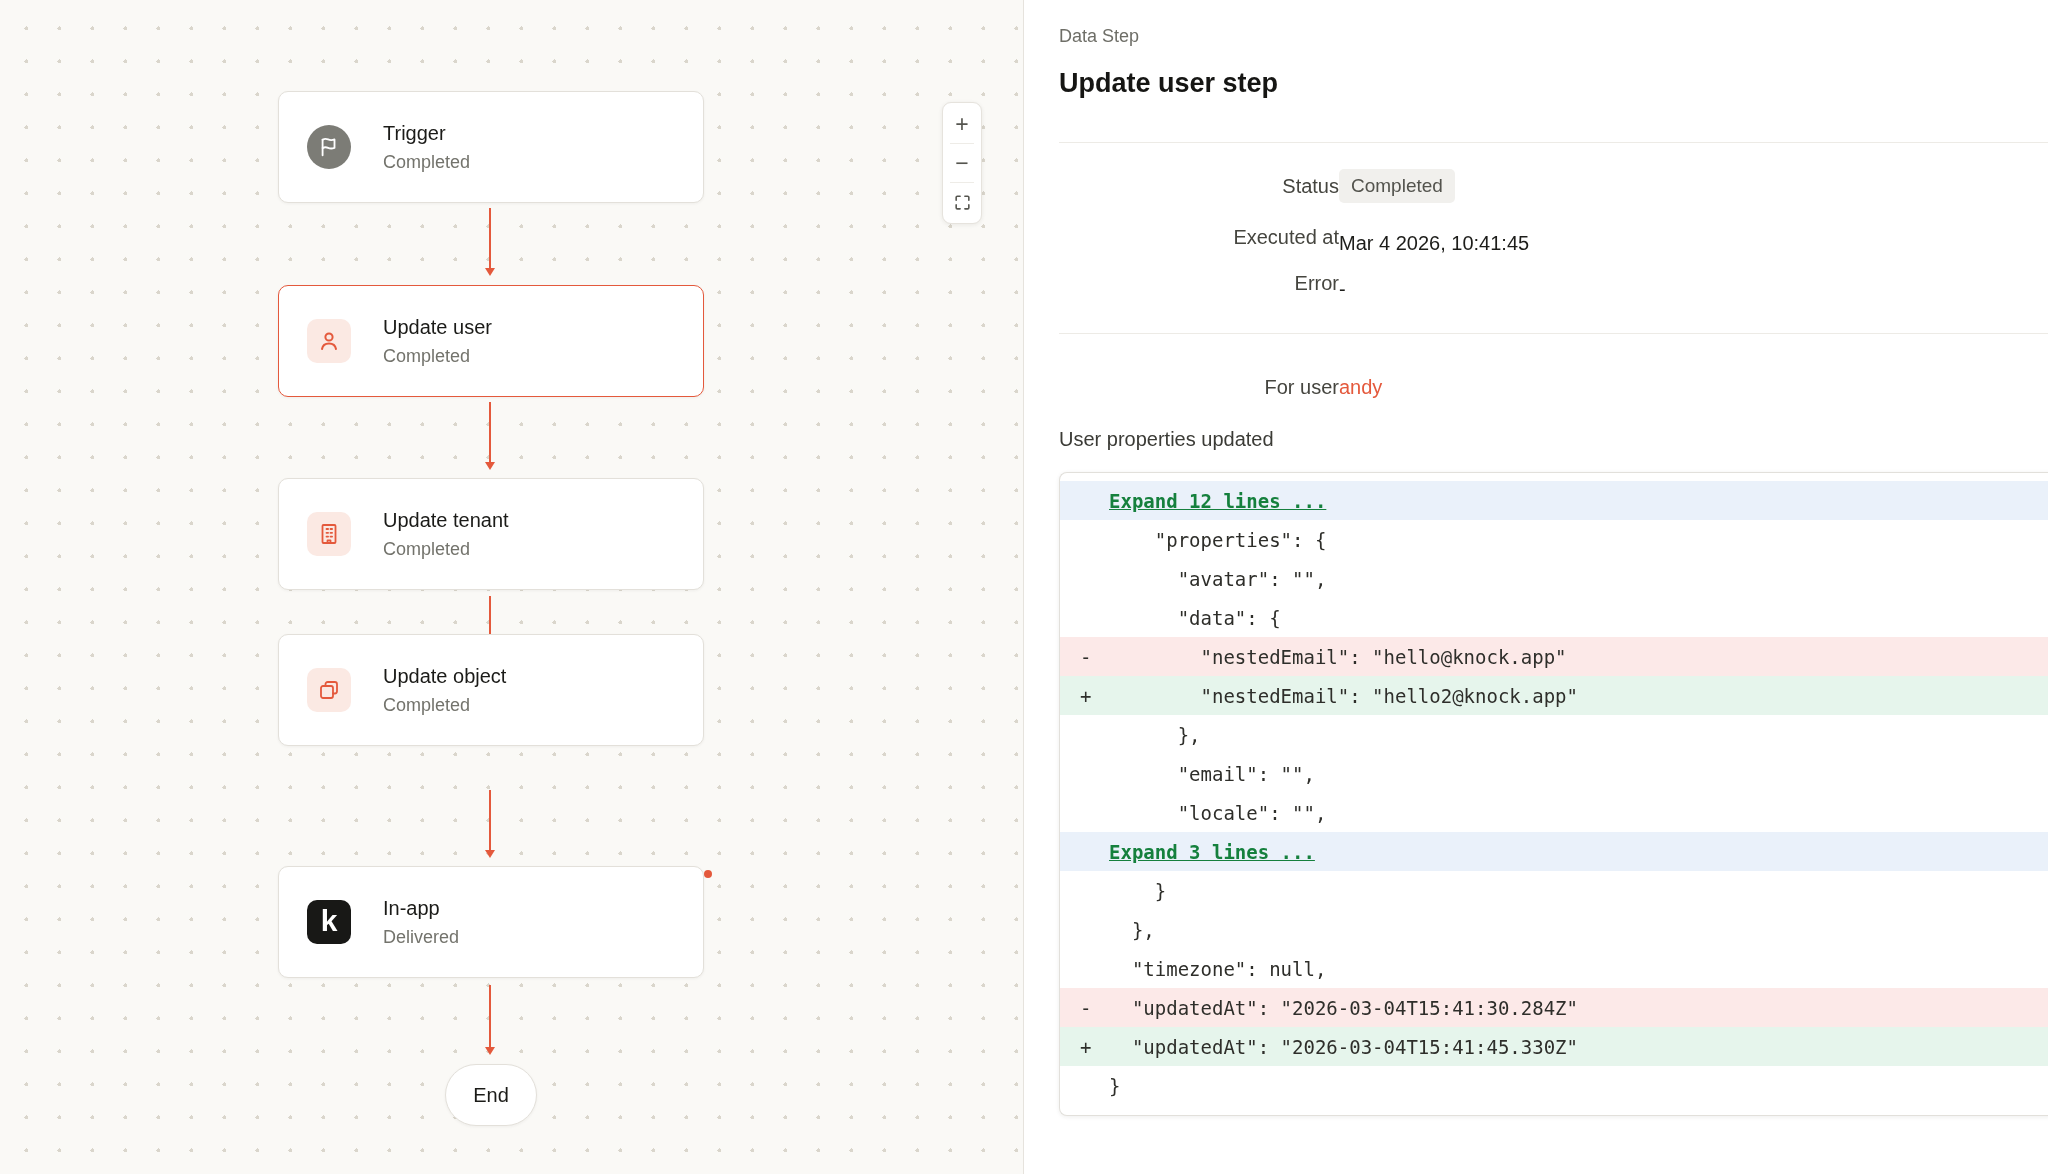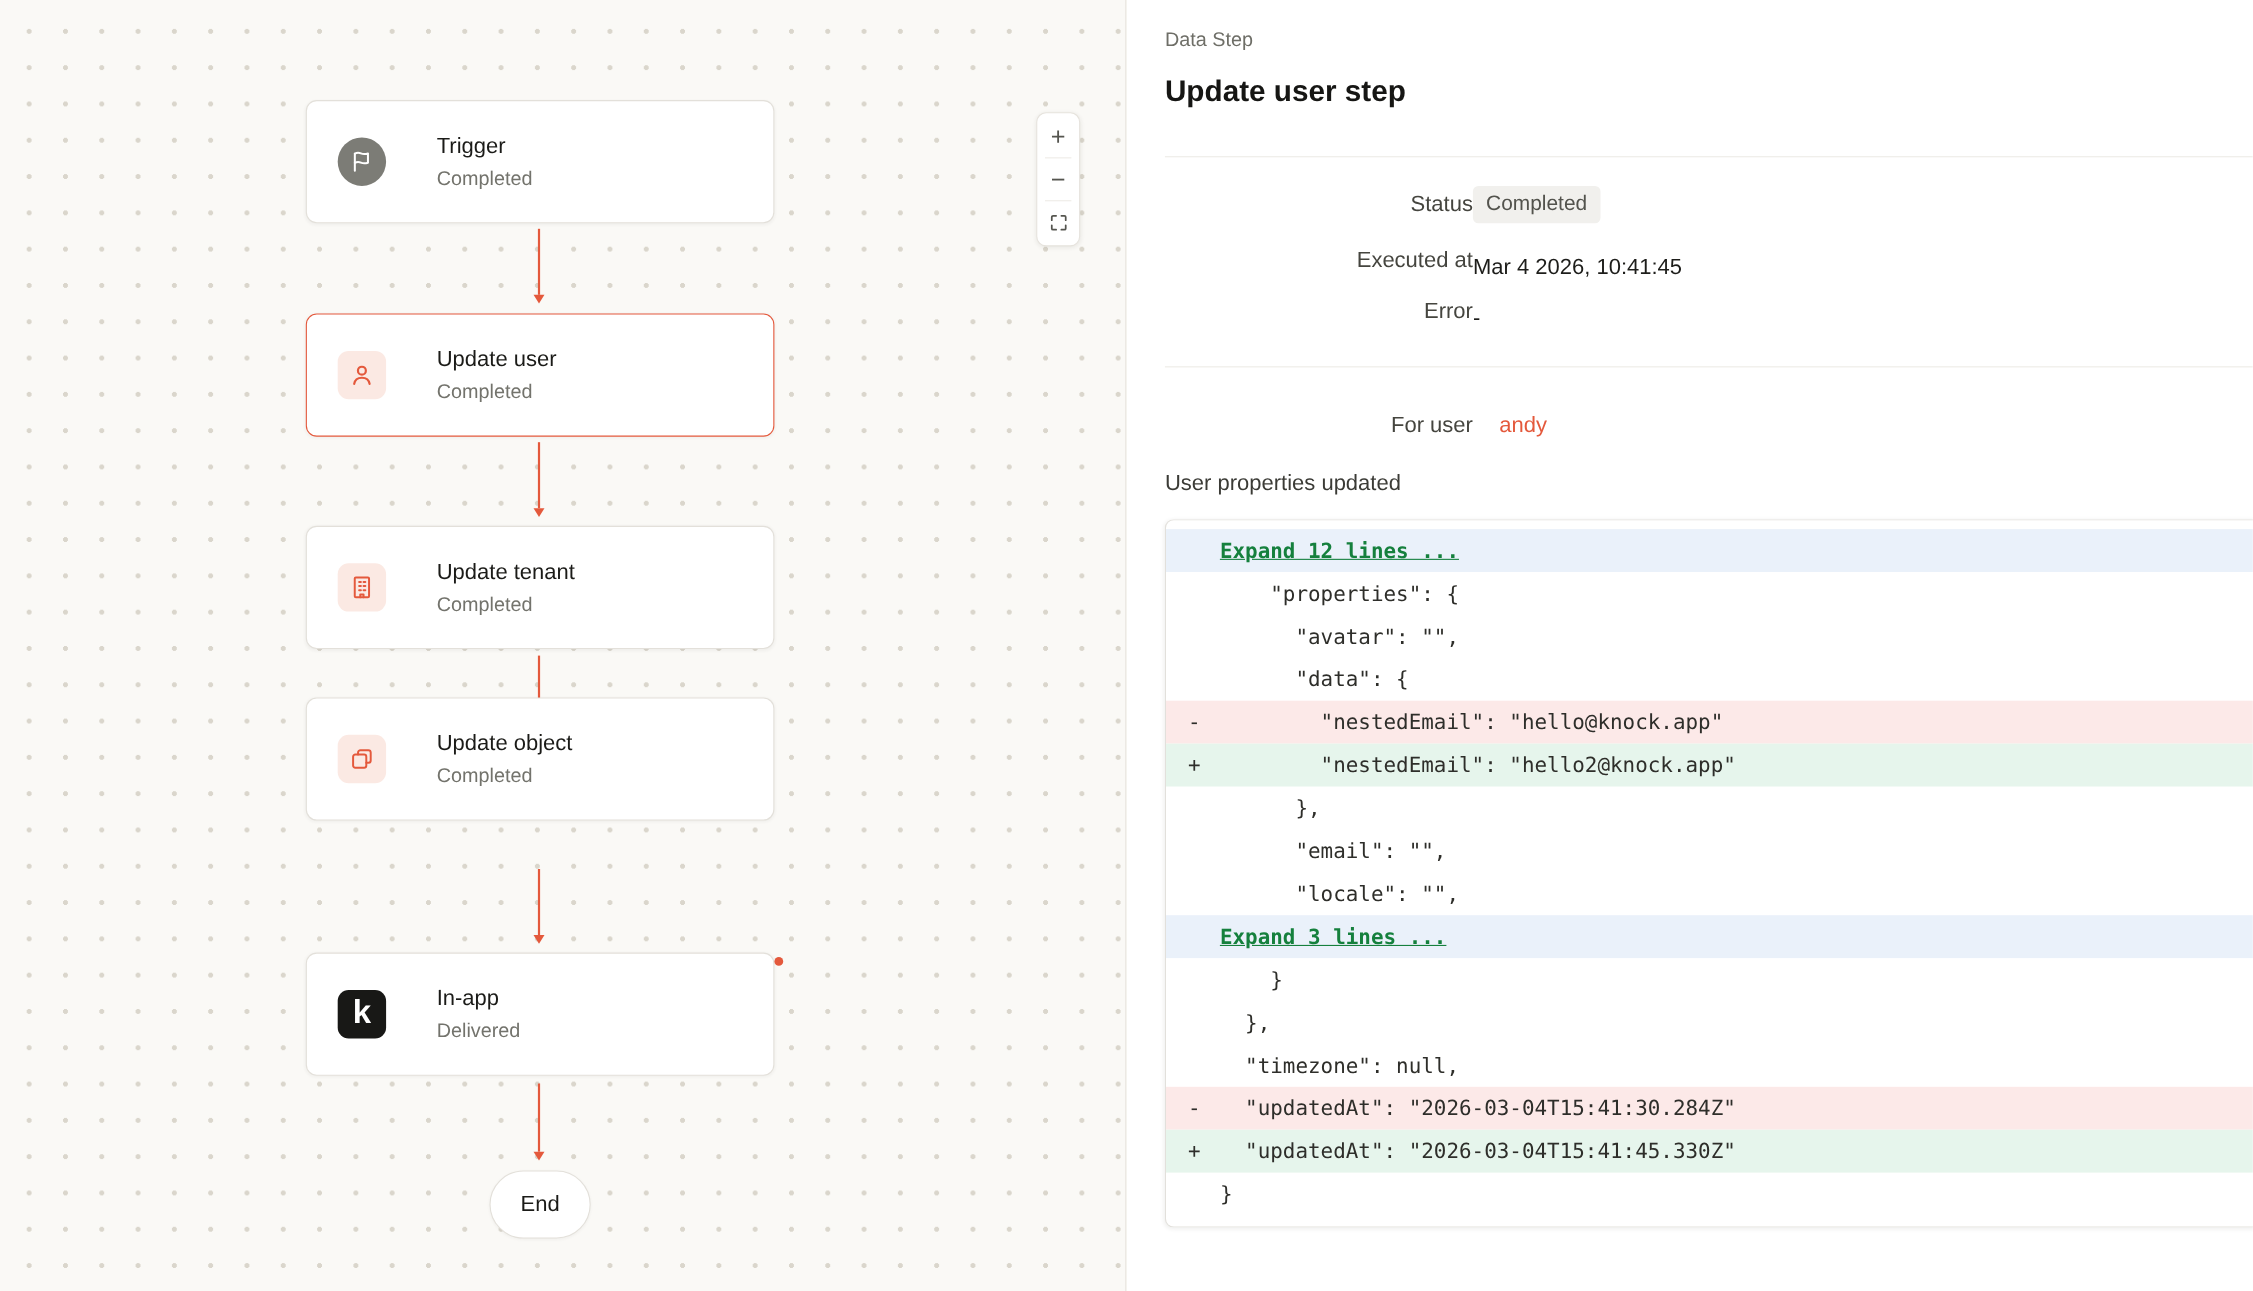--- a/index.html
+++ b/index.html
@@ -16,21 +16,21 @@
     background-color: #FAF9F6;
     background-image: radial-gradient(circle, #DAD6CC 2px, transparent 2px);
     background-size: 33px 33px;
     background-position: 10px 12px;
     border-right: 1px solid #E6E3DD;
   }
   .node {
     position: absolute; left: 278px; width: 426px; height: 112px;
     background: #ffffff; border: 1px solid #E3E0DA; border-radius: 10px;
     box-shadow: 0 1px 3px rgba(40,40,30,0.05);
-    display: flex; align-items: center; padding: 0 24px 0 28px; gap: 46px;
+    display: flex; align-items: center; padding: 0 24px 0 28px; gap: 32px;
     cursor: pointer;
   }
   .node.selected { border: 1.6px solid #E4593C; }
   .n1 { top: 91px; }
   .n2 { top: 285px; }
   .n3 { top: 478px; }
   .n4 { top: 634px; }
   .n5 { top: 866px; }
   .node-icon {
     width: 44px; height: 44px; border-radius: 10px; flex: none;
@@ -87,21 +87,21 @@
   }
   .kicker { position: absolute; left: 34px; top: 26px; font-size: 18px; color: #6E6E67; }
   .panel-title { position: absolute; left: 34px; top: 68px; font-size: 27px; font-weight: 700; color: #161614; }
   .divider { position: absolute; left: 34px; right: 0; height: 1px; background: #EDEBE6; }
   .d1 { top: 142px; }
   .d2 { top: 333px; }
   .field-row { position: absolute; left: 34px; right: 20px; display: flex; align-items: center; text-align: right; }
   .fr1 { top: 168px; height: 36px; }
   .fr2 { top: 222px; height: 30px; }
   .fr3 { top: 268px; height: 30px; }
-  .fr4 { top: 372px; height: 30px; gap: 24px; }
+  .fr4 { top: 372px; height: 30px; }
   .field-label { width: 280px; flex: none; font-size: 20px; color: #45453F; }
   .field-value { font-size: 20px; color: #1D1D1A; margin-top: 12px; }
   .badge {
     display: inline-block; background: #F1F0ED; color: #53534D;
     font-size: 19px; padding: 6px 12px; border-radius: 5px;
   }
   .user-link { font-size: 20px; color: #E4593C; cursor: pointer; }
   .diff-title { position: absolute; left: 34px; top: 428px; font-size: 20px; color: #3B3B36; }
 
   

